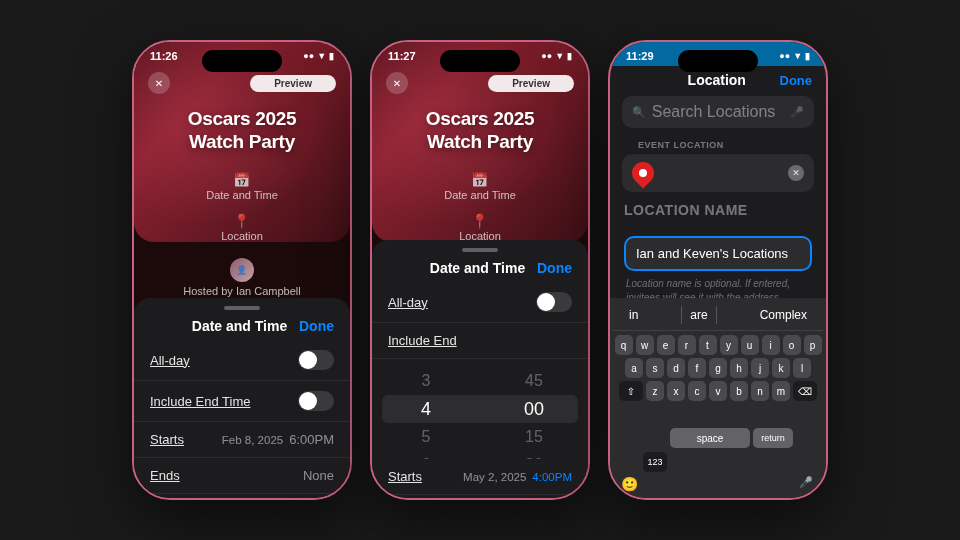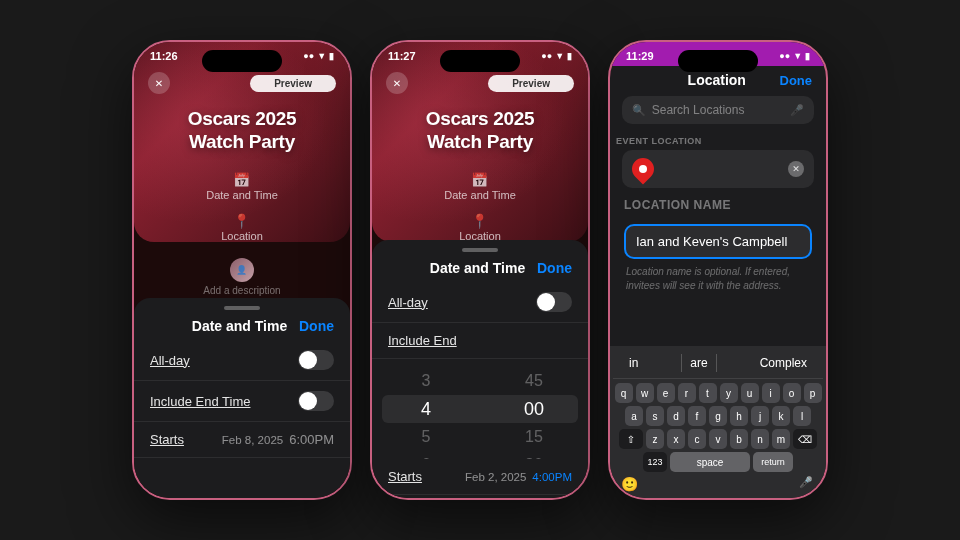--- a/index.html
+++ b/index.html
@@ -274,28 +274,28 @@
     .search-bar {
       margin: 0 12px 12px;
       background: #2c2c2e;
       border-radius: 10px;
       padding: 7px 10px;
       display: flex;
       align-items: center;
       gap: 6px;
     }
     .search-bar-icon { color: rgba(255,255,255,0.4); font-size: 11px; }
-    .search-bar-text { color: rgba(255,255,255,0.4); font-size: 12px; flex: 1; }
+    .search-bar-text { color: rgba(255,255,255,0.4); font-size: 16px; flex: 1; }
     .search-bar-mic { color: rgba(255,255,255,0.4); font-size: 11px; }
     .section-label {
       color: rgba(255,255,255,0.4);
       font-size: 9px;
       font-weight: 600;
       letter-spacing: 0.5px;
-      padding: 0 6px 4px;
+      padding: 0 28px 4px;
       text-transform: uppercase;
     }
     .event-location-row {
       margin: 0 12px 10px;
       background: #2c2c2e;
       border-radius: 10px;
       padding: 8px 10px;
       display: flex;
       align-items: center;
       justify-content: space-between;
@@ -327,25 +327,25 @@
       align-items: center;
       justify-content: center;
       color: rgba(255,255,255,0.8);
       font-size: 9px;
     }
     .location-name-section {
       padding: 0 14px 4px;
     }
     .location-name-label {
       color: rgba(255,255,255,0.4);
-      font-size: 12px;
+      font-size: 14px;
       font-weight: 600;
       letter-spacing: 0.5px;
       text-transform: uppercase;
-      margin-bottom: 12px;
+      margin-bottom: 18px;
     }
     .location-name-input {
       background: #2c2c2e;
       border-radius: 10px;
       padding: 8px 10px;
       color: white;
       font-size: 13px;
       margin-bottom: 6px;
       border: 2px solid #0a84ff;
     }
@@ -443,20 +443,21 @@
           <span>Date and Time</span>
         </div>
         <div class="event-field">
           <span class="event-field-icon">📍</span>
           <span>Location</span>
         </div>
       </div>
 
       <div class="hosted-by">
         <div class="hosted-avatar">👤</div>
+        <div>Hosted by Ian Campbell</div>
         <div style="color:rgba(255,255,255,0.4);font-size:10px;margin-top:2px;">Add a description</div>
       </div>
 
       <div class="sheet" style="height:200px;">
         <div class="sheet-handle"></div>
         <div class="sheet-header">
           <div style="width:30px;"></div>
           <div class="sheet-title">Date and Time</div>
           <div class="sheet-done">Done</div>
         </div>
@@ -471,20 +472,24 @@
           <div class="toggle">
               <div class="toggle-knob"></div>
             </div>
         </div>
         <div class="sheet-row">
           <span class="sheet-row-label">Starts</span>
           <div style="display:flex;gap:6px;align-items:center;">
             <span class="sheet-row-date">Feb 8, 2025</span>
             <span class="sheet-row-value">6:00PM</span>
           </div>
+        </div>
+        <div class="sheet-row">
+          <span class="sheet-row-label">Ends</span>
+          <span class="sheet-row-value">None</span>
         </div>
       </div>
     </div>
   </div>
 
   <div class="phone">
     <div class="phone-screen">
 
       <div class="status-bar">
         <span class="status-time">11:27</span>
@@ -550,36 +555,36 @@
             <div class="item">30</div>
             <div class="item">45</div>
             <div class="item selected">00</div>
             <div class="item">15</div>
             <div class="item">30</div>
           </div>
         </div>
         <div class="sheet-row">
           <span class="sheet-row-label">Starts</span>
           <div style="display:flex;gap:6px;align-items:center;">
-            <span class="sheet-row-date">Feb 2, 2025</span>
+            <span class="sheet-row-date">May 2, 2025</span>
             <span style="color:#0a84ff;font-size:11.5px;">4:00PM</span>
           </div>
         </div>
         <div class="sheet-row">
           
           
         </div>
       </div>
     </div>
   </div>
 
   <div class="phone">
     <div class="phone-screen phone3-screen">
 
-      <div class="status-bar" style="background:#a21caf;align-items:center;">
+      <div class="status-bar" style="background:#0369a1;align-items:center;">
         <span class="status-time">11:29</span>
         <div class="dynamic-island"></div>
         <div class="status-icons">
           <span style="font-size:9px;">●●</span>
           <span style="font-size:9px;">▼</span>
           <span style="font-size:9px;">▮</span>
         </div>
       </div>
 
       <div class="location-nav">
@@ -600,21 +605,21 @@
         <div style="display:flex;align-items:center;gap:8px;">
           <div class="location-pin">
             <div class="location-pin-inner"></div>
           </div>
         </div>
         <div class="location-clear">✕</div>
       </div>
 
       <div class="location-name-section">
         <div class="location-name-label">LOCATION NAME</div>
-        <div class="location-name-input">Ian and Keven's Campbell</div>
+        <div class="location-name-input">Ian and Keven's Locations</div>
         <div class="location-name-hint">Location name is optional. If entered, invitees will see it with the address.</div>
       </div>
 
       <div class="keyboard">
         <div class="keyboard-suggestions">
           <span class="keyboard-suggestion">in</span>
           <span class="keyboard-suggestion center">are</span>
           <span class="keyboard-suggestion">Complex</span>
         </div>
 
@@ -649,21 +654,21 @@
           <div class="key">x</div>
           <div class="key">c</div>
           <div class="key">v</div>
           <div class="key">b</div>
           <div class="key">n</div>
           <div class="key">m</div>
           <div class="key dark wide">⌫</div>
         </div>
 
         <div class="key-bottom-row">
-          <div class="key dark wide" style="font-size:9px;">123</div>
+          <div class="key dark wide" style="font-size:9px;margin-top:48px;">123</div>
           <div class="key space">space</div>
           <div class="key return">return</div>
         </div>
 
         <div style="display:flex;justify-content:space-between;padding:4px 8px 0;">
           <span class="emoji-key">🙂</span>
           <span class="mic-key">🎤</span>
         </div>
       </div>
     </div>

